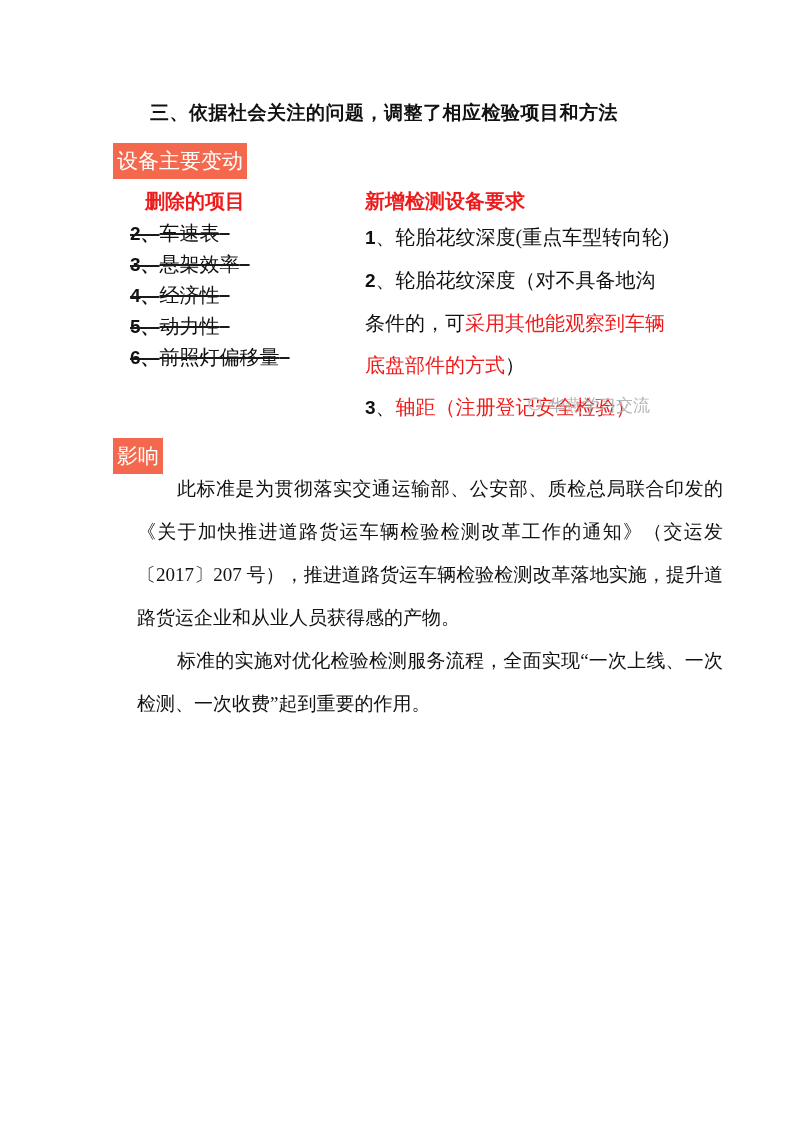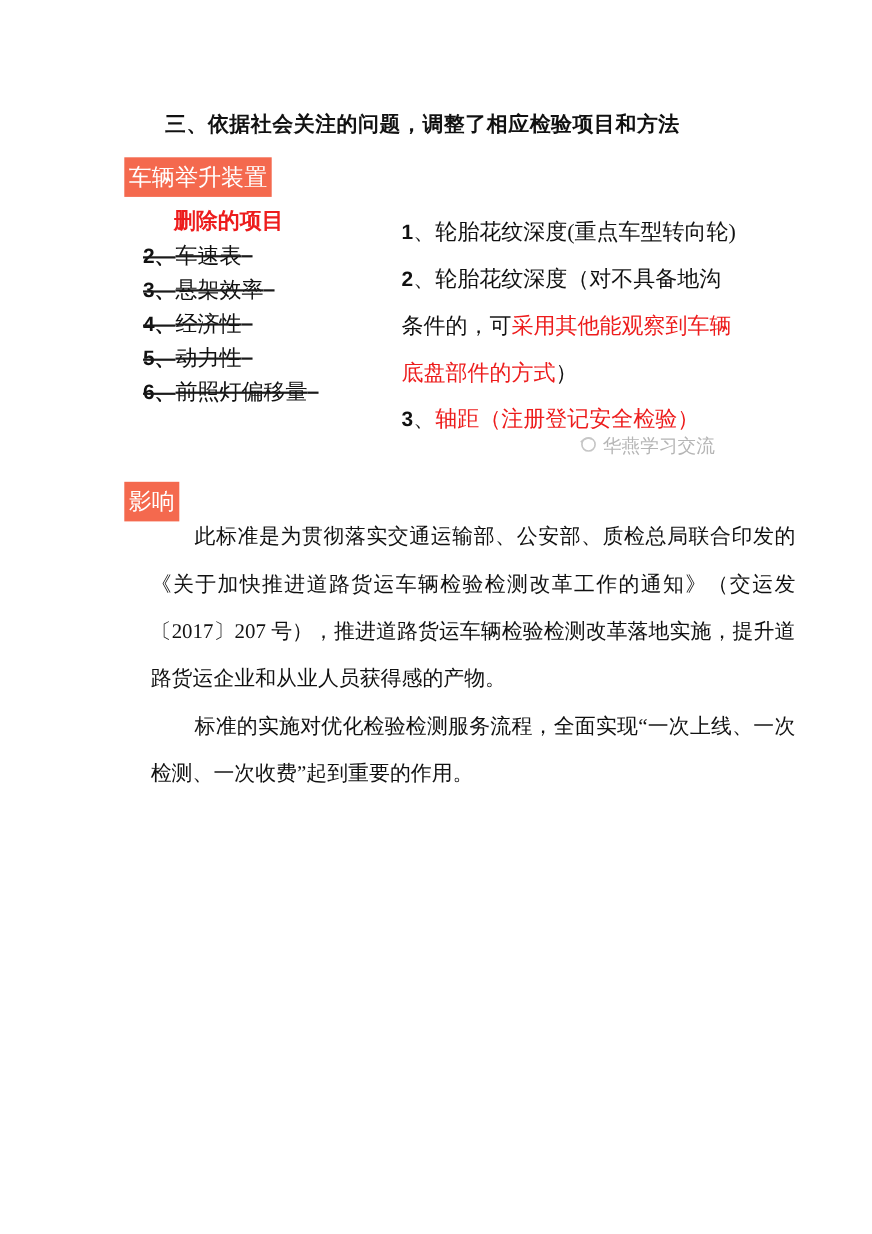--- a/index.html
+++ b/index.html
@@ -45,21 +45,21 @@
   }
   .col-left{width:252px;flex:0 0 252px;}
   .col-right{width:315px;flex:0 0 315px;}
   .col-header{
     color:var(--red);
     font-weight:700;
     font-size:20px;
     line-height:26px;
     white-space:nowrap;
   }
-  .col-left .col-header{margin-left:45px;}
+  .col-left .col-header{margin-left:32px;}
   .del-list{margin-top:4px;margin-left:17px;}
   .del-item{
     font-size:20px;
     line-height:31px;
     white-space:nowrap;
   }
   .strike{
     text-decoration:line-through;
     text-decoration-thickness:2px;
     text-decoration-color:#1a1a1a;
@@ -96,37 +96,38 @@
   .paras p{text-indent:2.1em;}
 </style>
 </head>
 <body>
 
 <div class="page">
 
   <div class="doc-heading">三、依据社会关注的问题，调整了相应检验项目和方法</div>
 
   <div class="sec-device">
-    <span class="hl-badge">车辆举升装置</span>
+    <span class="hl-badge">设备主要变动</span>
   </div>
 
   <div class="cols">
 
     <div class="col-left">
       <div class="col-header">删除的项目</div>
       <div class="del-list">
         <div class="del-item"><span class="strike"><span class="num">2、</span><span>车速表</span></span></div>
         <div class="del-item"><span class="strike"><span class="num">3、</span><span>悬架效率</span></span></div>
         <div class="del-item"><span class="strike"><span class="num">4、</span><span>经济性</span></span></div>
         <div class="del-item"><span class="strike"><span class="num">5、</span><span>动力性</span></span></div>
         <div class="del-item"><span class="strike"><span class="num">6、</span><span>前照灯偏移量</span></span></div>
       </div>
     </div>
 
     <div class="col-right">
+      <div class="col-header">新增检测设备要求</div>
       <div class="add-list">
         <div class="add-item"><span class="num">1</span><span>、轮胎花纹深度(重点车型转向轮)</span></div>
         <div class="add-item wrap3"><span class="num">2</span><span>、轮胎花纹深度（对不具备地沟条件的，可</span><span class="red-text">采用其他能观察到车辆底盘部件的方式</span><span>）</span></div>
         <div class="add-item"><span class="num">3</span><span>、</span><span class="red-text">轴距（注册登记安全检验）</span></div>
       </div>
     </div>
 
   </div>
 
   <div class="watermark">

